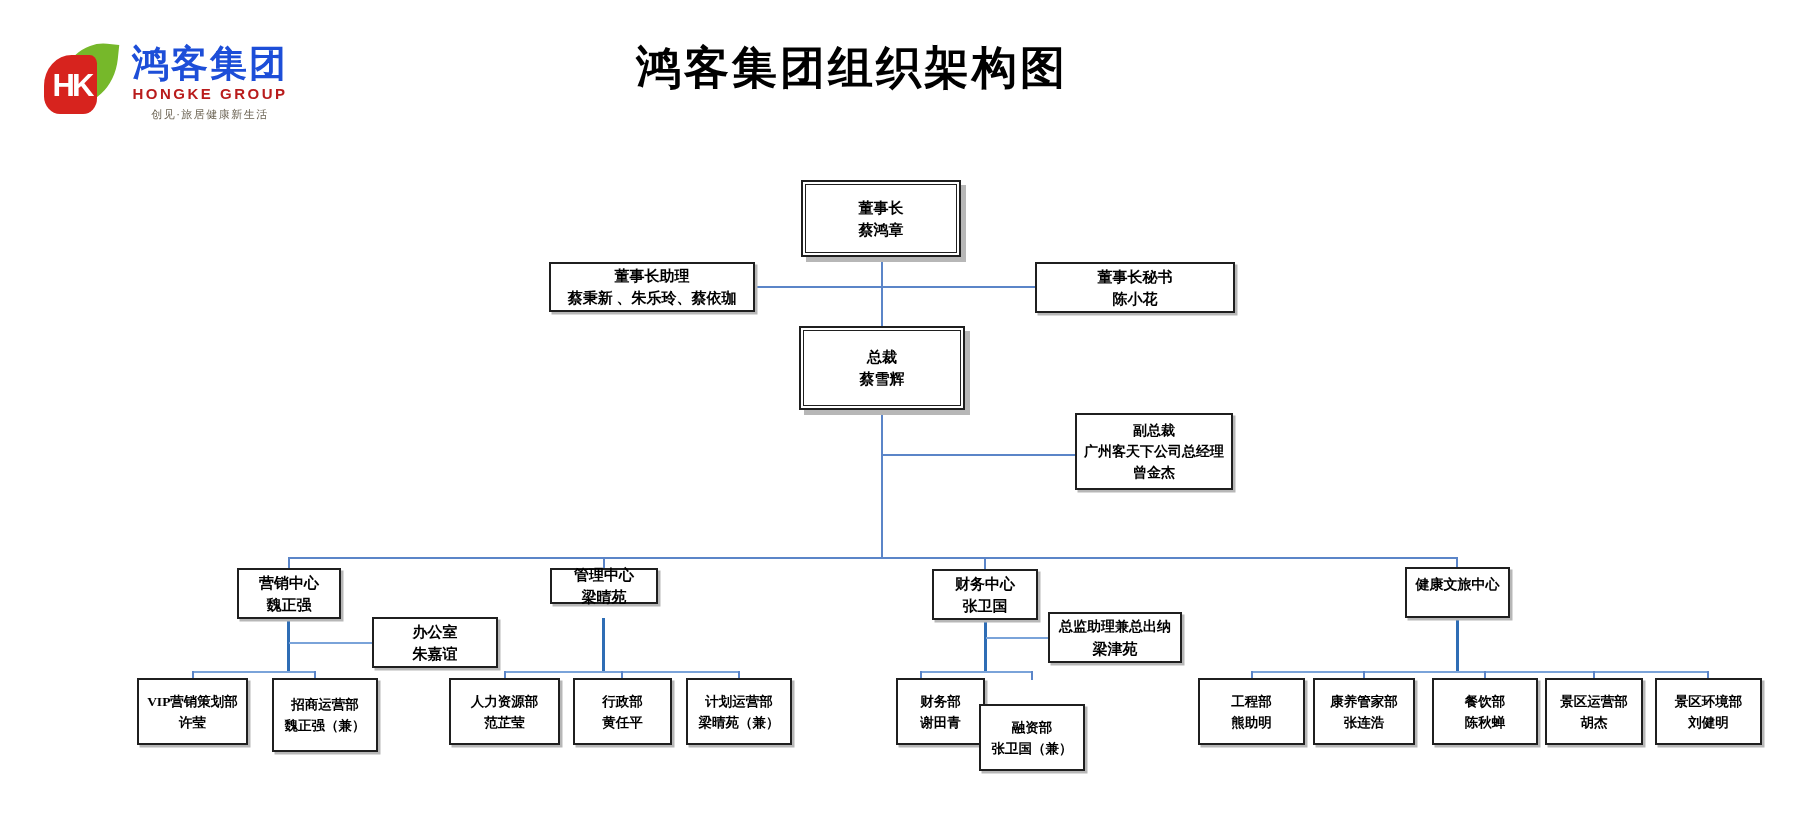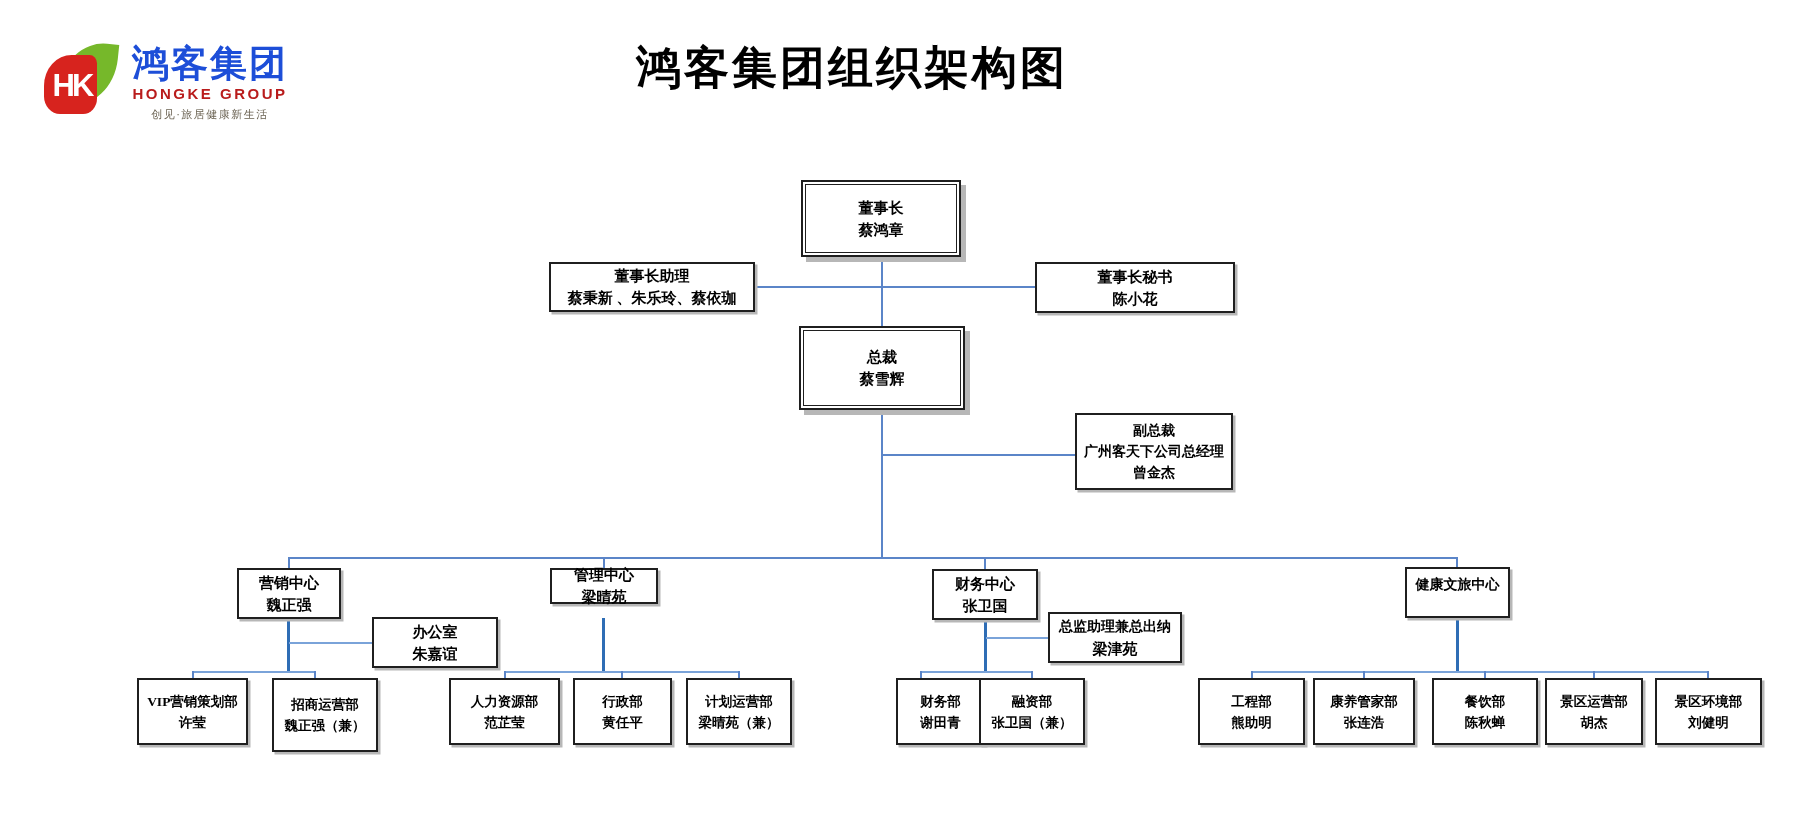--- a/index.html
+++ b/index.html
@@ -194,21 +194,21 @@
   <div class="node small" style="left:686px;top:678px;width:106px;height:67px;">
     <div class="ln">计划运营部</div>
     <div class="ln">梁晴苑（兼）</div>
   </div>
 
   <div class="node small" style="left:876px;top:678px;width:89px;height:67px;margin-left:20px;">
     <div class="ln">财务部</div>
     <div class="ln">谢田青</div>
   </div>
 
-  <div class="node small" style="left:979px;top:678px;width:106px;height:67px;">
+  <div class="node small" style="left:979px;top:704px;width:106px;height:67px;">
     <div class="ln">融资部</div>
     <div class="ln">张卫国（兼）</div>
   </div>
 
   <div class="node small" style="left:1198px;top:678px;width:107px;height:67px;">
     <div class="ln">工程部</div>
     <div class="ln">熊助明</div>
   </div>
 
   <div class="node small" style="left:1313px;top:678px;width:102px;height:67px;">

